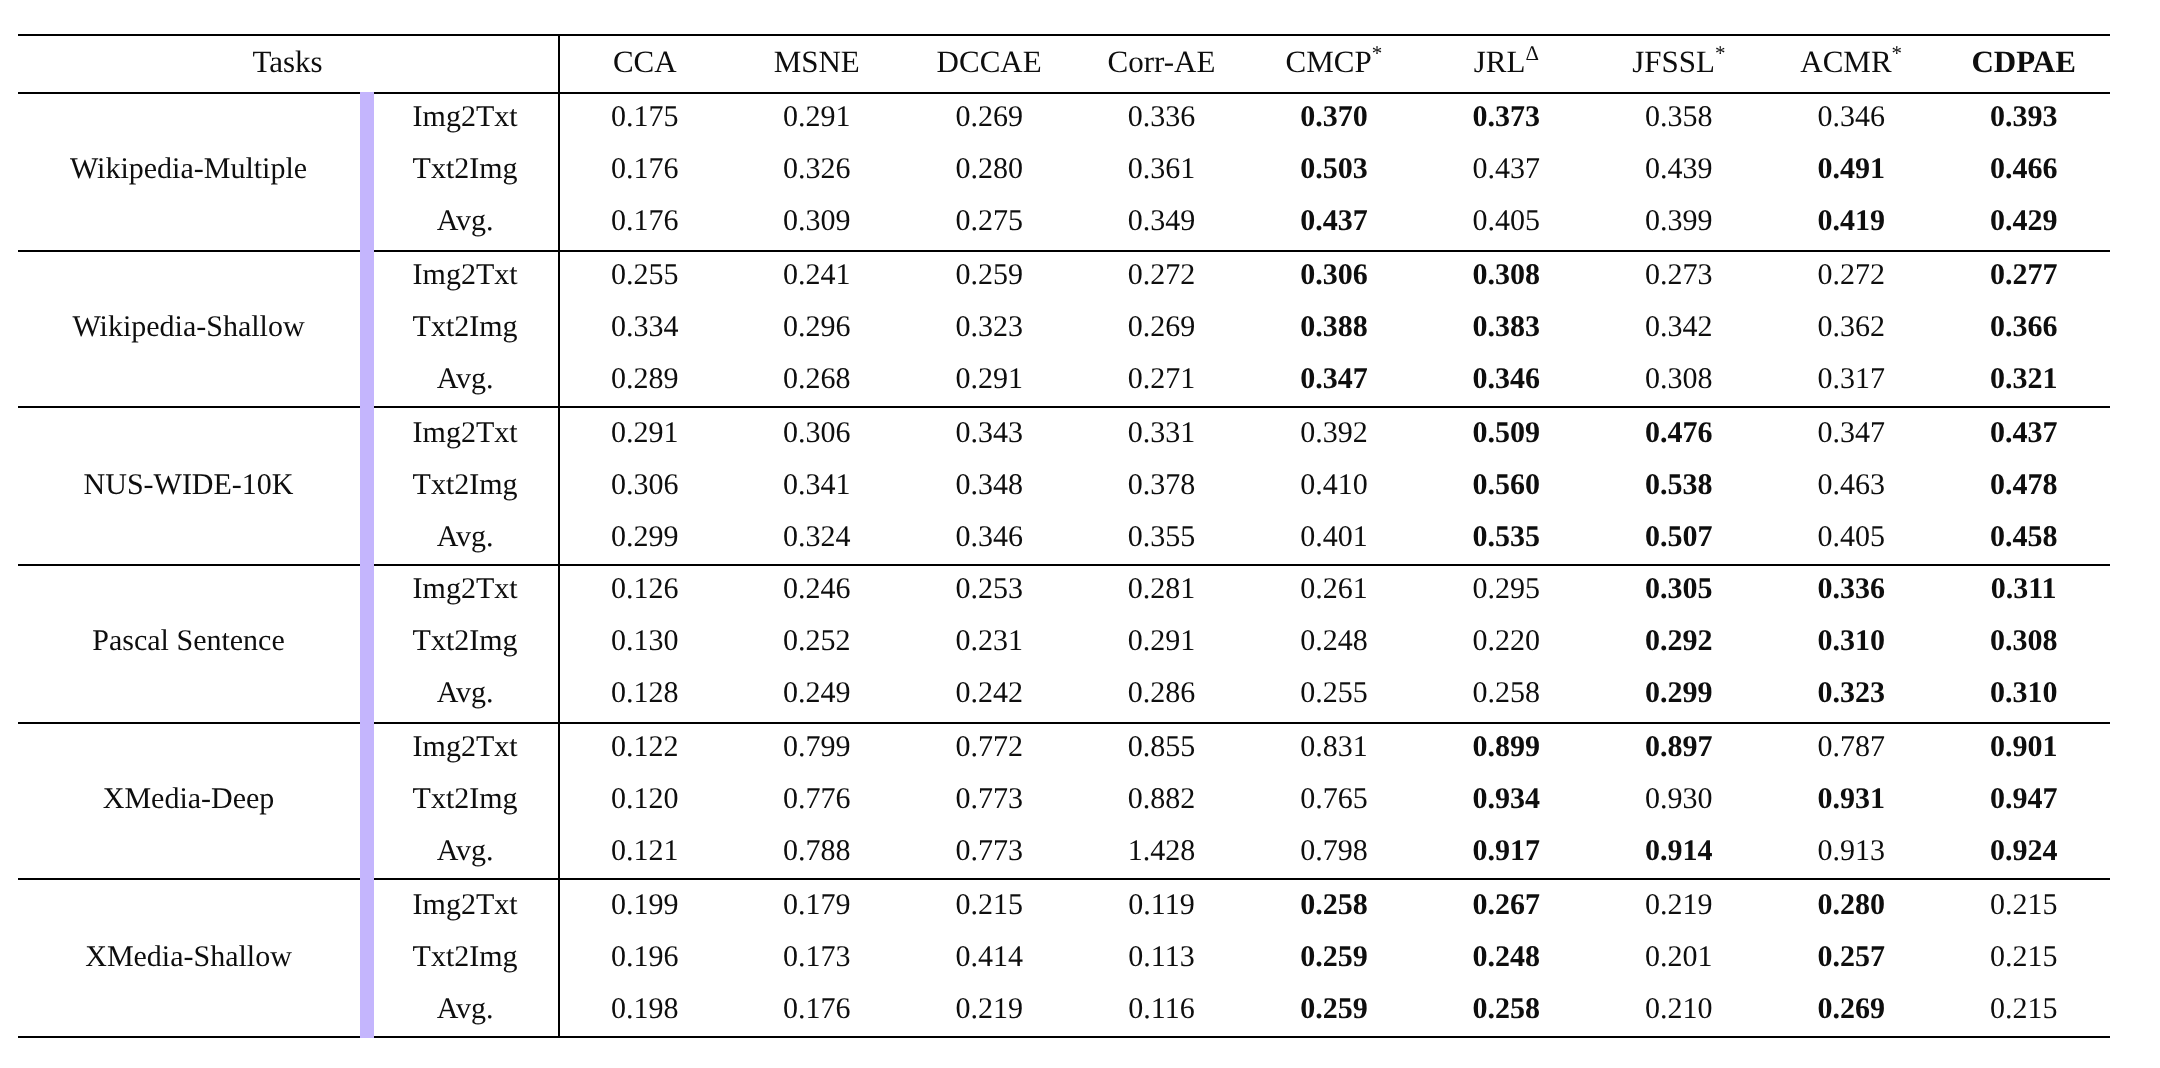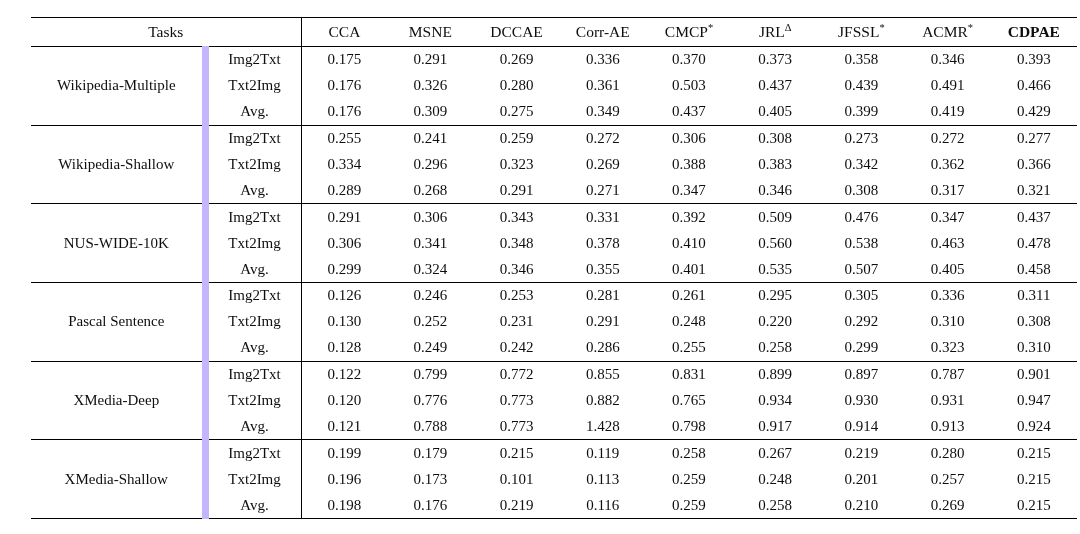--- a/index.html
+++ b/index.html
@@ -9,21 +9,21 @@
   }
   body {
     width: 1080px;
     height: 534px;
     position: relative;
     font-family: "Liberation Serif", "DejaVu Serif", serif;
     color: #0e0e0e;
   }
   .table-wrap {
     position: absolute;
-    left: 31px;
+    left: 9px;
     top: 17px;
     width: 1046px;
   }
   table.results {
     width: 100%;
     border-collapse: collapse;
     table-layout: fixed;
     border-top: 1.6px solid #000;
     border-bottom: 1.6px solid #000;
     font-size: 15px;
@@ -54,21 +54,21 @@
     border-right: 7px solid #c4b5fd;
   }
   td.task-cell {
     border-right: 1px solid #000;
     margin-left: 40px;
   }
   tr.group-start td {
     border-top: 1px solid #000;
   }
   td.b {
-    font-weight: normal;
+    font-weight: bold;
   }
   sup.method-sup {
     font-size: 10.5px;
     line-height: 0;
   }
 </style>
 </head>
 <body>
 
 <div class="table-wrap">
@@ -296,21 +296,21 @@
           <td class="b">0.258</td>
           <td class="b">0.267</td>
           <td>0.219</td>
           <td class="b">0.280</td>
           <td>0.215</td>
         </tr>
         <tr>
           <td class="task-cell">Txt2Img</td>
           <td>0.196</td>
           <td>0.173</td>
-          <td>0.101</td>
+          <td>0.414</td>
           <td>0.113</td>
           <td class="b">0.259</td>
           <td class="b">0.248</td>
           <td>0.201</td>
           <td class="b">0.257</td>
           <td>0.215</td>
         </tr>
         <tr>
           <td class="task-cell">Avg.</td>
           <td>0.198</td>

